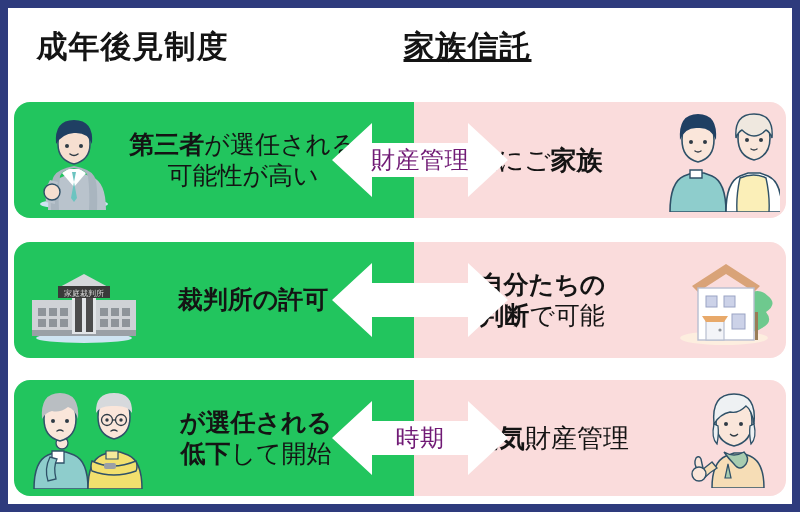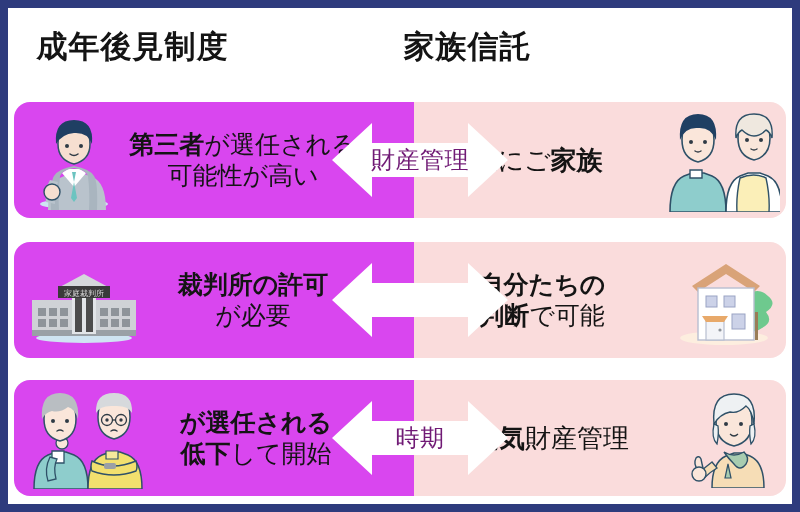--- a/index.html
+++ b/index.html
@@ -35,21 +35,21 @@
     display: flex;
     align-items: center;
     justify-content: center;
     font-size: 31px;
     font-weight: bold;
     color: #141414;
     letter-spacing: 1px;
     padding-bottom: 4px;
   }
   .header-cell.left { padding-right: 86px; }
-  .header-cell.right { padding-right: 44px; }
+  .header-cell.right { padding-right: 44px; text-decoration: underline; }
 
   
   .row {
     position: absolute;
     left: 6px;
     width: 772px;
     height: 116px;
     display: flex;
     border-radius: 16px;
     overflow: visible;
@@ -60,21 +60,21 @@
 
   .panel {
     position: relative;
     display: flex;
     align-items: center;
     box-sizing: border-box;
     height: 100%;
   }
   .panel-left {
     width: 400px;
-    background: #d946ef;
+    background: #22c55e;
     border-radius: 16px 0 0 16px;
     padding-left: 14px;
   }
   .panel-right {
     width: 372px;
     background: #fadcdc;
     border-radius: 0 16px 16px 0;
     padding-right: 6px;
   }
 
@@ -232,21 +232,20 @@
           <rect x="44" y="40" width="24" height="40" fill="#e2e5e8"></rect>
           <rect x="47" y="44" width="7" height="34" fill="#4d4d4d"></rect>
           <rect x="58" y="44" width="7" height="34" fill="#4d4d4d"></rect>
           <path d="M30 34 L56 20 L82 34 Z" fill="#d5d8db"></path>
           <rect x="30" y="32" width="52" height="12" fill="#3a3a3a"></rect>
           <text x="56" y="41.5" font-family="'Liberation Sans', sans-serif" font-size="8" fill="#d8d8d8" text-anchor="middle">家庭裁判所</text>
         </svg>
       </div>
       <div class="text-block text-left">
         <div class="tline"><span class="b">裁判所の許可</span></div>
-        <div class="tline"><span class="n">が必要</span></div>
       </div>
     </div>
 
     <div class="panel panel-right">
       <div class="text-block text-right">
         <div class="tline"><span class="b">自分たちの</span></div>
         <div class="tline"><span class="b">判断</span><span class="n">で可能</span></div>
       </div>
       <div class="illus illus-house">
         <svg viewBox="0 0 110 96">

